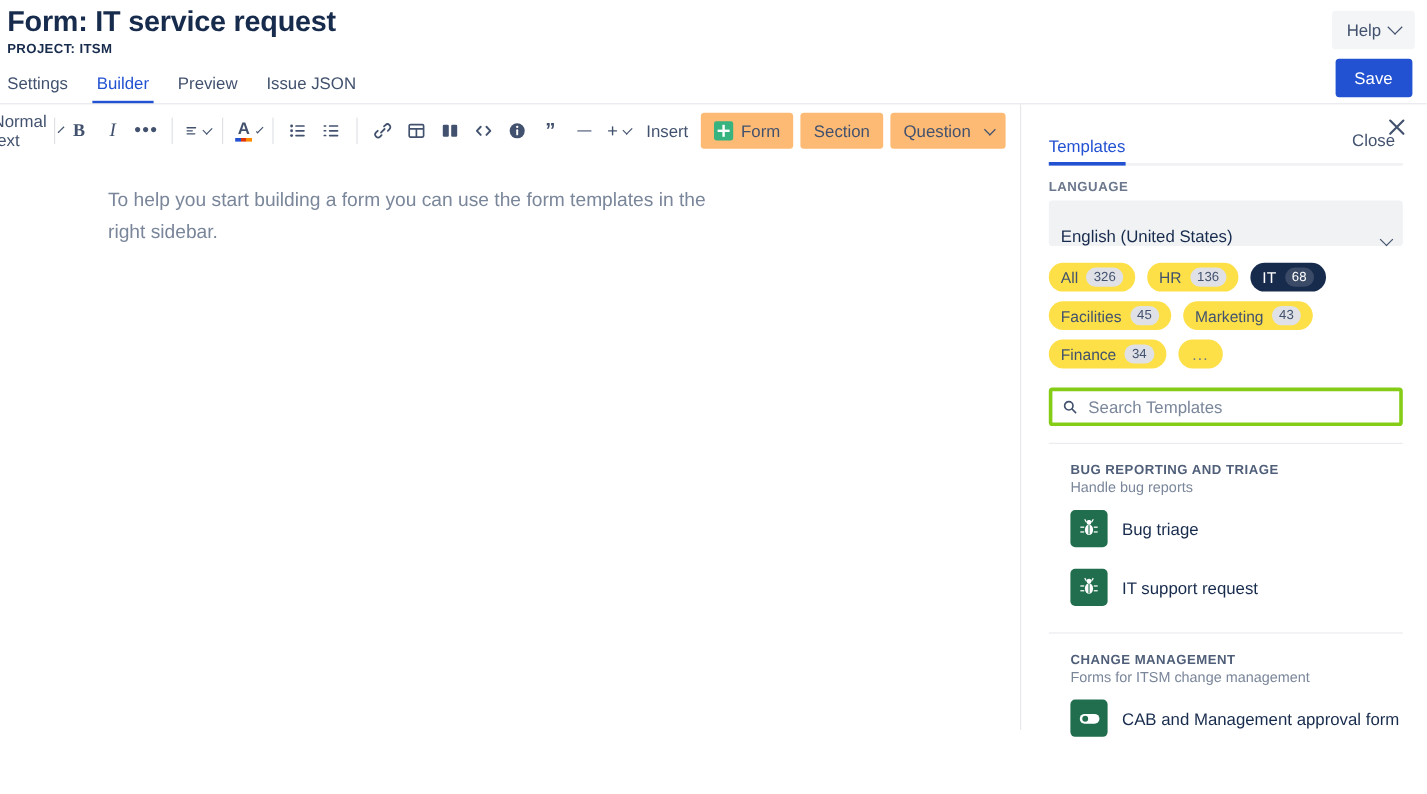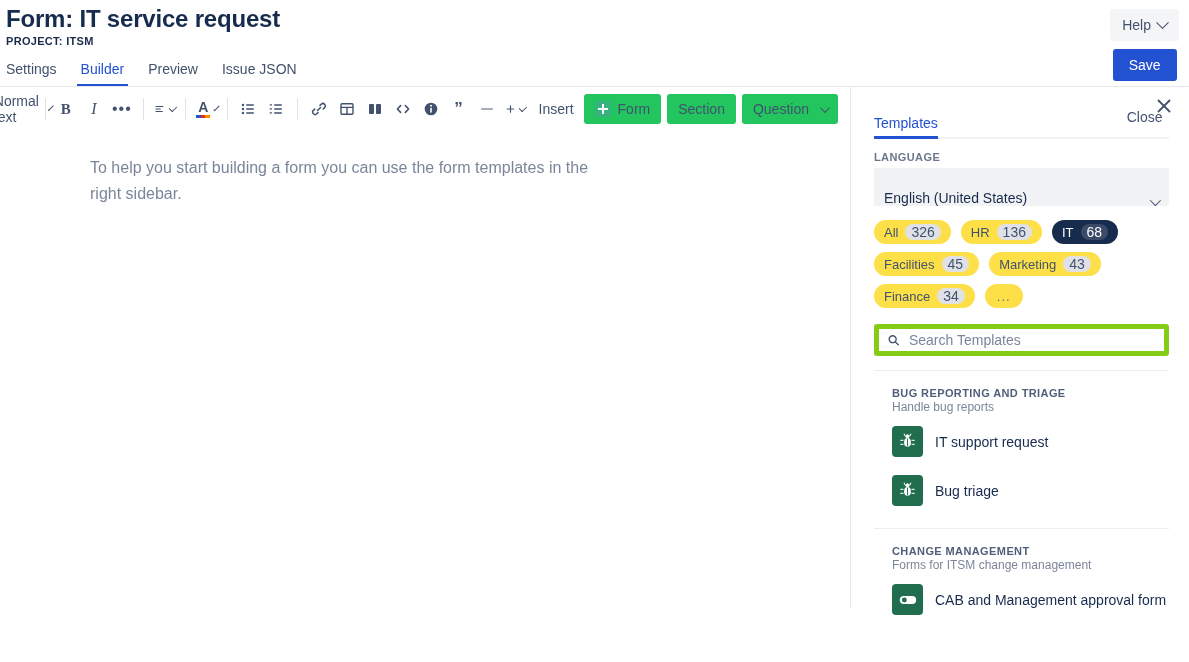--- a/index.html
+++ b/index.html
@@ -155,21 +155,21 @@
     align-items: center;
     line-height: 1;
   }
   .a-color .glyph { font-size: 14px; font-weight: 600; }
   .a-underbar {
     width: 14px; height: 3px; margin-top: 1px;
     background: linear-gradient(to right,#2251d2 0 33%, #de350b 33% 66%, #ff8b00 66% 100%);
   }
   .insert-label { font-size: 14px; color: #42526e; padding: 0 10px; }
   .chip-btn {
-    background: #22c55e;
+    background: #fdba74;
     border-radius: 3px;
     height: 30px;
     display: inline-flex;
     align-items: center;
     gap: 7px;
     padding: 0 11px;
     font-size: 14px;
     color: #42526e;
     cursor: pointer;
     margin-right: 6px;
@@ -273,33 +273,33 @@
     align-items: center;
     gap: 7px;
     padding: 0 10px;
     font-size: 13px;
     color: #42526e;
     cursor: pointer;
   }
   .chip .count {
     background: #dfe1e6;
     border-radius: 10px;
-    font-size: 14px;
+    font-size: 11px;
     padding: 1px 6px;
     color: #42526e;
     line-height: 14px;
   }
   .chip.selected { background: #172b4d; color: #ffffff; justify-content: center; }
   .chip.selected .count { background: #3b4a66; color: #ffffff; }
   .chip.more { padding: 0 12px; color: #6b778c; letter-spacing: 1px; }
 
   .search-wrap {
     margin-top: 16px;
     height: 32px;
-    border: 5px solid #84cc16;
+    border: 3px solid #84cc16;
     border-radius: 3px;
     display: flex;
     align-items: center;
     padding: 0 8px;
     gap: 7px;
     background: #fff;
   }
   .search-input {
     border: none;
     outline: none;
@@ -586,60 +586,60 @@
         </g>
       </svg>
       <input class="search-input" type="text" placeholder="Search Templates" style="">
     </div>
 
     <div class="section-divider"></div>
 
     <div class="tpl-group">
       <div class="tpl-group-title">BUG REPORTING AND TRIAGE</div>
       <div class="tpl-group-sub">Handle bug reports</div>
+
+      <div class="tpl-item">
+        <span class="tpl-icon">
+          <svg width="19" height="19" viewBox="0 0 20 20">
+            <g fill="#ffffff">
+              <ellipse cx="10" cy="11" rx="3.6" ry="4.6"></ellipse>
+              <rect x="9.4" y="2.6" width="1.2" height="3"></rect>
+              <circle cx="10" cy="4.6" r="2.1"></circle>
+              <rect x="6.4" y="1.6" width="1.1" height="3" transform="rotate(-30 7 3)"></rect>
+              <rect x="12.5" y="1.6" width="1.1" height="3" transform="rotate(30 13 3)"></rect>
+              <rect x="2.4" y="8.2" width="3.4" height="1.1"></rect>
+              <rect x="14.2" y="8.2" width="3.4" height="1.1"></rect>
+              <rect x="2.4" y="12.4" width="3.4" height="1.1"></rect>
+              <rect x="14.2" y="12.4" width="3.4" height="1.1"></rect>
+              <rect x="9.5" y="7" width="1" height="8" fill="#216e4e"></rect>
+            </g>
+          </svg>
+        </span>
+        <span class="tpl-name">Bug triage</span>
+      </div>
 
       <div class="tpl-item">
         <span class="tpl-icon">
           <svg width="19" height="19" viewBox="0 0 20 20">
             <g fill="#ffffff">
               <ellipse cx="10" cy="11" rx="3.6" ry="4.6"></ellipse>
               <rect x="9.4" y="2.6" width="1.2" height="3"></rect>
               <circle cx="10" cy="4.6" r="2.1"></circle>
               <rect x="6.4" y="1.6" width="1.1" height="3" transform="rotate(-30 7 3)"></rect>
               <rect x="12.5" y="1.6" width="1.1" height="3" transform="rotate(30 13 3)"></rect>
               <rect x="2.4" y="8.2" width="3.4" height="1.1"></rect>
               <rect x="14.2" y="8.2" width="3.4" height="1.1"></rect>
               <rect x="2.4" y="12.4" width="3.4" height="1.1"></rect>
               <rect x="14.2" y="12.4" width="3.4" height="1.1"></rect>
               <rect x="9.5" y="7" width="1" height="8" fill="#216e4e"></rect>
             </g>
           </svg>
         </span>
         <span class="tpl-name">IT support request</span>
       </div>
-
-      <div class="tpl-item">
-        <span class="tpl-icon">
-          <svg width="19" height="19" viewBox="0 0 20 20">
-            <g fill="#ffffff">
-              <ellipse cx="10" cy="11" rx="3.6" ry="4.6"></ellipse>
-              <rect x="9.4" y="2.6" width="1.2" height="3"></rect>
-              <circle cx="10" cy="4.6" r="2.1"></circle>
-              <rect x="6.4" y="1.6" width="1.1" height="3" transform="rotate(-30 7 3)"></rect>
-              <rect x="12.5" y="1.6" width="1.1" height="3" transform="rotate(30 13 3)"></rect>
-              <rect x="2.4" y="8.2" width="3.4" height="1.1"></rect>
-              <rect x="14.2" y="8.2" width="3.4" height="1.1"></rect>
-              <rect x="2.4" y="12.4" width="3.4" height="1.1"></rect>
-              <rect x="14.2" y="12.4" width="3.4" height="1.1"></rect>
-              <rect x="9.5" y="7" width="1" height="8" fill="#216e4e"></rect>
-            </g>
-          </svg>
-        </span>
-        <span class="tpl-name">Bug triage</span>
-      </div>
     </div>
 
     <div class="section-divider" style="margin-top:16px;"></div>
 
     <div class="tpl-group">
       <div class="tpl-group-title">CHANGE MANAGEMENT</div>
       <div class="tpl-group-sub">Forms for ITSM change management</div>
 
       <div class="tpl-item">
         <span class="tpl-icon">

